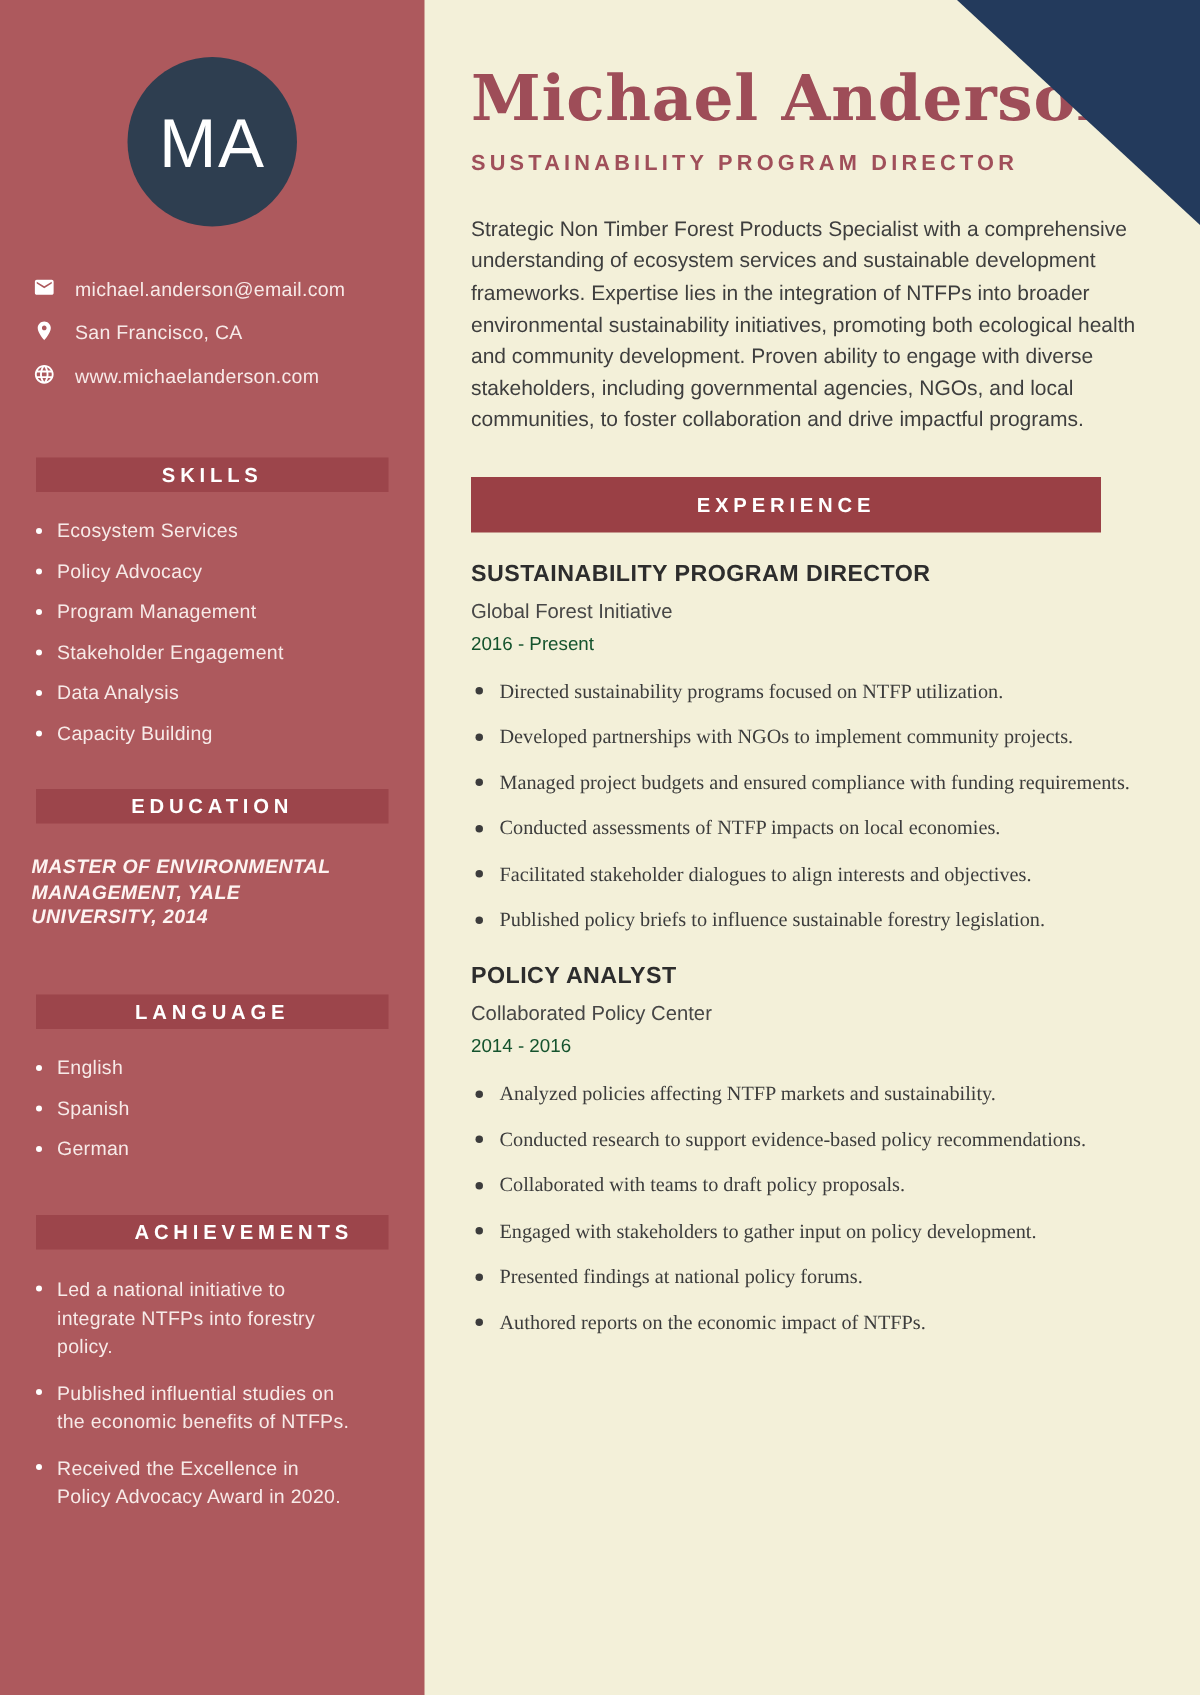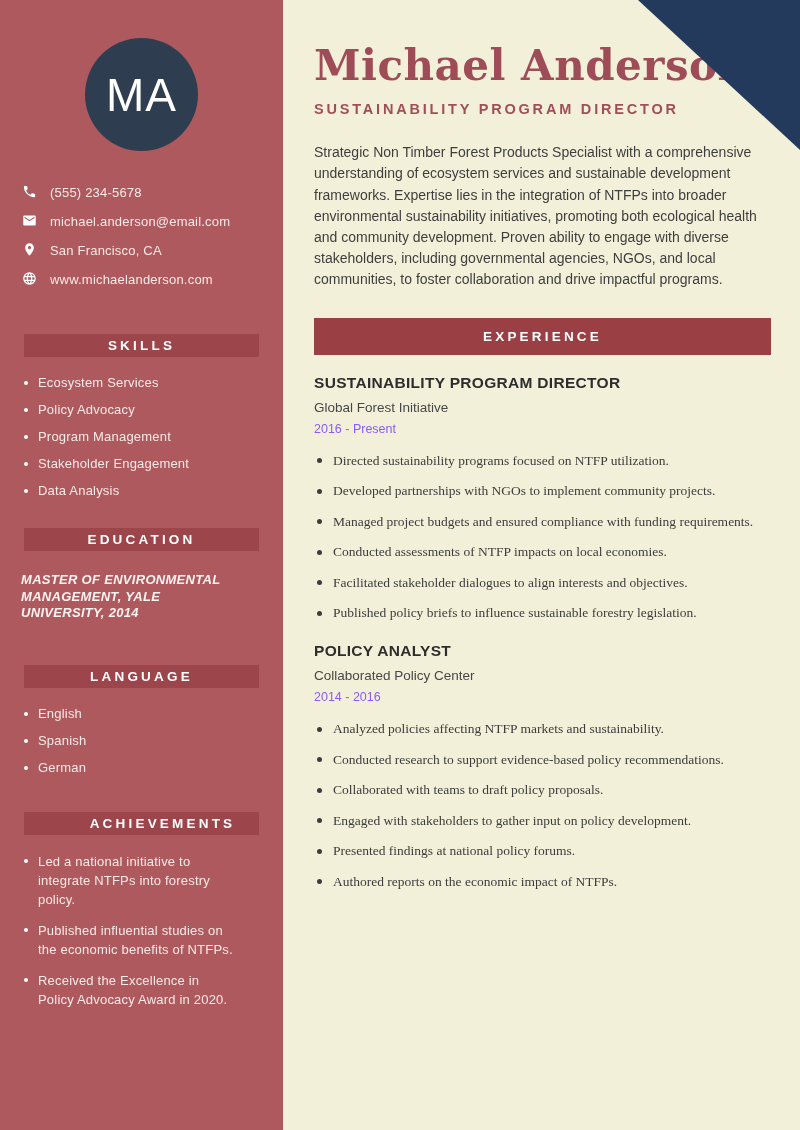--- a/index.html
+++ b/index.html
@@ -125,21 +125,21 @@
   }
   p.summary {
     margin-top: 25px;
     width: 454px;
     font-size: 14px;
     line-height: 21.2px;
     color: #3e3e3e;
   }
   .banner-exp {
     margin-top: 27px;
-    width: 457px;
+    width: 420px;
     height: 37px;
     background: #9a4045;
     display: flex; align-items: center; justify-content: center;
     color: #ffffff;
     font-size: 13.5px;
     font-weight: bold;
     letter-spacing: 3.2px;
   }
   .job { width: 460px; }
   .job h3 {
@@ -150,21 +150,21 @@
     letter-spacing: 0.3px;
   }
   .job .company {
     margin-top: 8px;
     font-size: 13.5px;
     color: #474747;
   }
   .job .dates {
     margin-top: 7px;
     font-size: 12.5px;
-    color: #8b5cf6;
+    color: #14532d;
   }
   ul.job-bullets {
     list-style: none;
     margin-top: 15px;
     font-family: Liberation Serif, serif;
   }
   ul.job-bullets li {
     position: relative;
     padding-left: 19px;
     font-size: 13.5px;
@@ -186,26 +186,20 @@
 
 <div class="page">
 
   <aside class="sidebar">
 
     <div class="avatar">
       <span>MA</span>
     </div>
 
     <ul class="contact">
-      <li>
-        <span><svg viewBox="0 0 24 24">
-              <path d="M6.62 10.79c1.44 2.83 3.76 5.14 6.59 6.59l2.2-2.2c.27-.27.67-.36 1.02-.24 1.12.37 2.33.57 3.57.57.55 0 1 .45 1 1V20c0 .55-.45 1-1 1-9.39 0-17-7.61-17-17 0-.55.45-1 1-1h3.5c.55 0 1 .45 1 1 0 1.25.2 2.45.57 3.57.11.35.03.74-.25 1.02l-2.2 2.2z"></path>
-            </svg></span>
-        <span>(555) 234-5678</span>
-      </li>
       <li>
         <span><svg viewBox="0 0 24 24">
               <path d="M20 4H4c-1.1 0-1.99.9-1.99 2L2 18c0 1.1.9 2 2 2h16c1.1 0 2-.9 2-2V6c0-1.1-.9-2-2-2zm0 4l-8 5-8-5V6l8 5 8-5v2z"></path>
             </svg></span>
         <span>michael.anderson@email.com</span>
       </li>
       <li>
         <span><svg viewBox="0 0 24 24">
               <path d="M12 2C8.13 2 5 5.13 5 9c0 5.25 7 13 7 13s7-7.75 7-13c0-3.87-3.13-7-7-7zm0 9.5c-1.38 0-2.5-1.12-2.5-2.5s1.12-2.5 2.5-2.5 2.5 1.12 2.5 2.5-1.12 2.5-2.5 2.5z"></path>
             </svg></span>
@@ -221,20 +215,21 @@
 
     <div class="banner banner-skills">
       <span>SKILLS</span>
     </div>
     <ul class="dotlist">
       <li>Ecosystem Services</li>
       <li>Policy Advocacy</li>
       <li>Program Management</li>
       <li>Stakeholder Engagement</li>
       <li>Data Analysis</li>
+      <li>Capacity Building</li>
     </ul>
 
     <div class="banner banner-education">
       <span>EDUCATION</span>
     </div>
     <p class="edu-text">MASTER OF ENVIRONMENTAL MANAGEMENT, YALE UNIVERSITY, 2014</p>
 
     <div class="banner banner-language">
       <span>LANGUAGE</span>
     </div>

